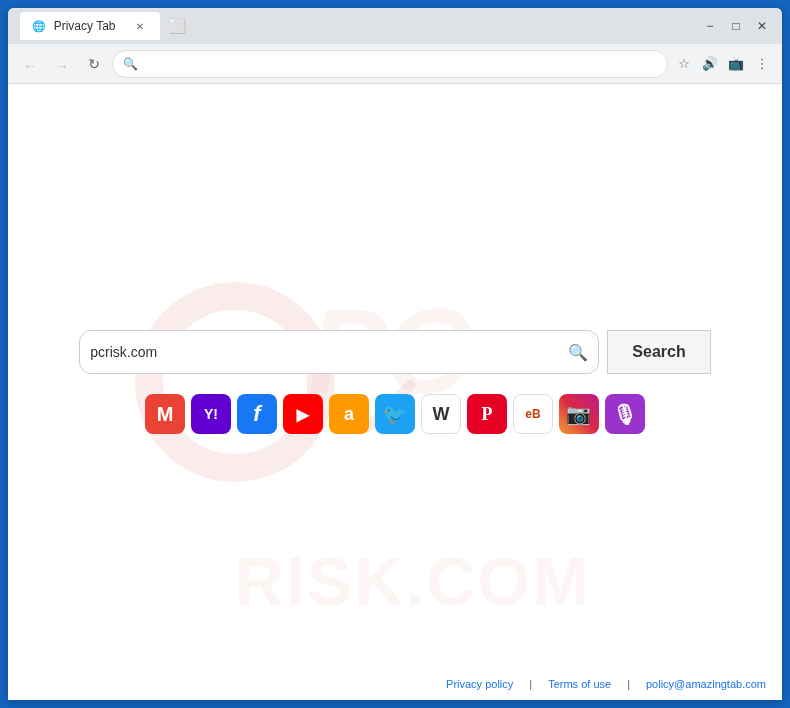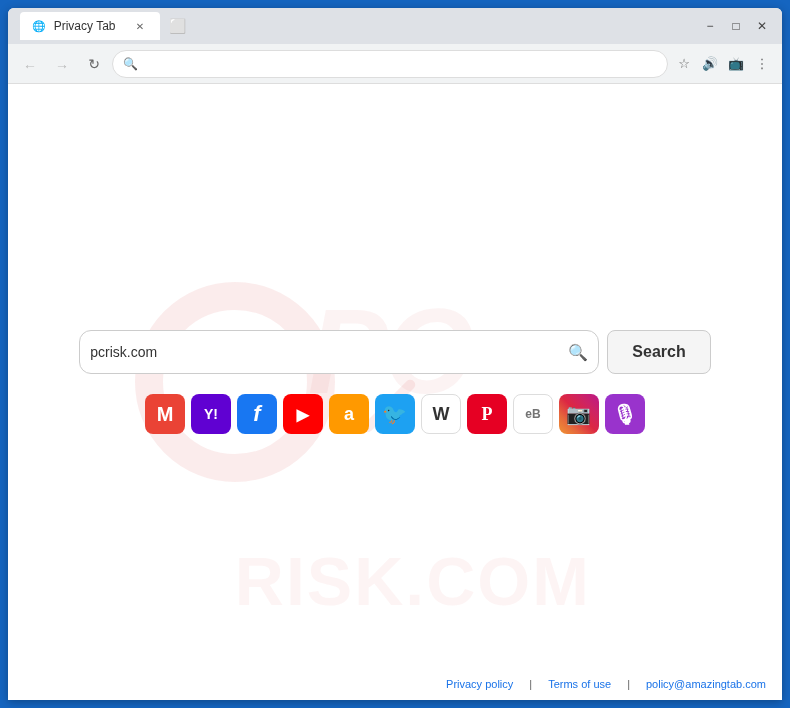--- a/index.html
+++ b/index.html
@@ -230,21 +230,21 @@
     .search-icon-inner {
       color: #aaa;
       font-size: 16px;
     }
 
     .search-button {
       height: 44px;
       padding: 0 24px;
       background: #f5f5f5;
       border: 1px solid #ccc;
-      border-radius: 8px;
+      border-radius: 0;
       font-size: 16px;
       font-weight: bold;
       color: #333;
       cursor: pointer;
     }
 
     
     .shortcuts-row {
       display: flex;
       gap: 6px;
@@ -391,21 +391,21 @@
 
       <div class="shortcuts-row" id="shortcuts-container">
       <div class="shortcut-icon" title="Gmail" style="background: linear-gradient(135deg, rgb(234, 67, 53) 0%, rgb(234, 67, 53) 100%); color: white; font-size: 20px; font-weight: bold;">M</div>
           <div class="shortcut-icon" title="Yahoo" style="background: rgb(96, 1, 210); color: white; font-size: 14px; font-weight: bold;">Y!</div>
           <div class="shortcut-icon" title="Facebook" style="background: rgb(24, 119, 242); color: white; font-size: 22px; font-weight: bold; font-style: italic;">f</div>
           <div class="shortcut-icon" title="YouTube" style="background: rgb(255, 0, 0); color: white; font-size: 16px;">▶</div>
           <div class="shortcut-icon" title="Amazon" style="background: rgb(255, 153, 0); color: white; font-size: 18px; font-weight: bold;">a</div>
           <div class="shortcut-icon" title="Twitter" style="background: rgb(29, 161, 242); font-size: 20px;">🐦</div>
           <div class="shortcut-icon" title="Wikipedia" style="background: rgb(255, 255, 255); color: rgb(51, 51, 51); font-size: 18px; font-weight: bold; border: 1px solid rgb(221, 221, 221);">W</div>
           <div class="shortcut-icon" title="Pinterest" style="background: rgb(230, 0, 35); color: white; font-size: 18px; font-weight: bold; font-family: Georgia, serif;">P</div>
-          <div class="shortcut-icon" title="eBay" style="background: white; color: #737373; font-size: 12px; font-weight: bold; border: 1px solid rgb(221, 221, 221);">eB</div>
+          <div class="shortcut-icon" title="eBay" style="background: white; color: #c2410c; font-size: 12px; font-weight: bold; border: 1px solid rgb(221, 221, 221);">eB</div>
           <div class="shortcut-icon" title="Instagram" style="background: linear-gradient(45deg, rgb(240, 148, 51) 0%, rgb(230, 104, 60) 25%, rgb(220, 39, 67) 50%, rgb(204, 35, 102) 75%, rgb(188, 24, 136) 100%); font-size: 20px;">📷</div>
           <div class="shortcut-icon" title="Podcasts" style="background: rgb(153, 51, 204); font-size: 20px;">🎙</div>
         </div>
     </div>
 
     <div class="page-footer">
       <a class="footer-link">Privacy policy</a>
       <span class="footer-sep">|</span>
       <a class="footer-link">Terms of use</a>
       <span class="footer-sep">|</span>

